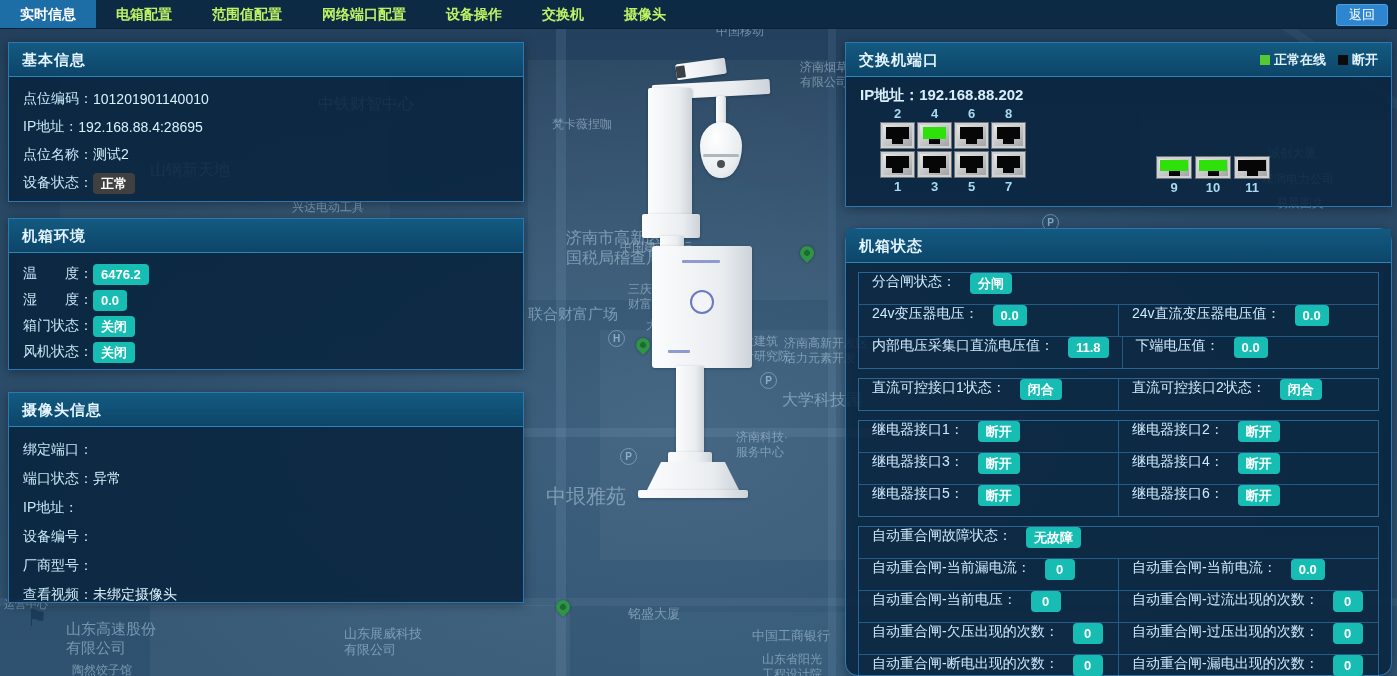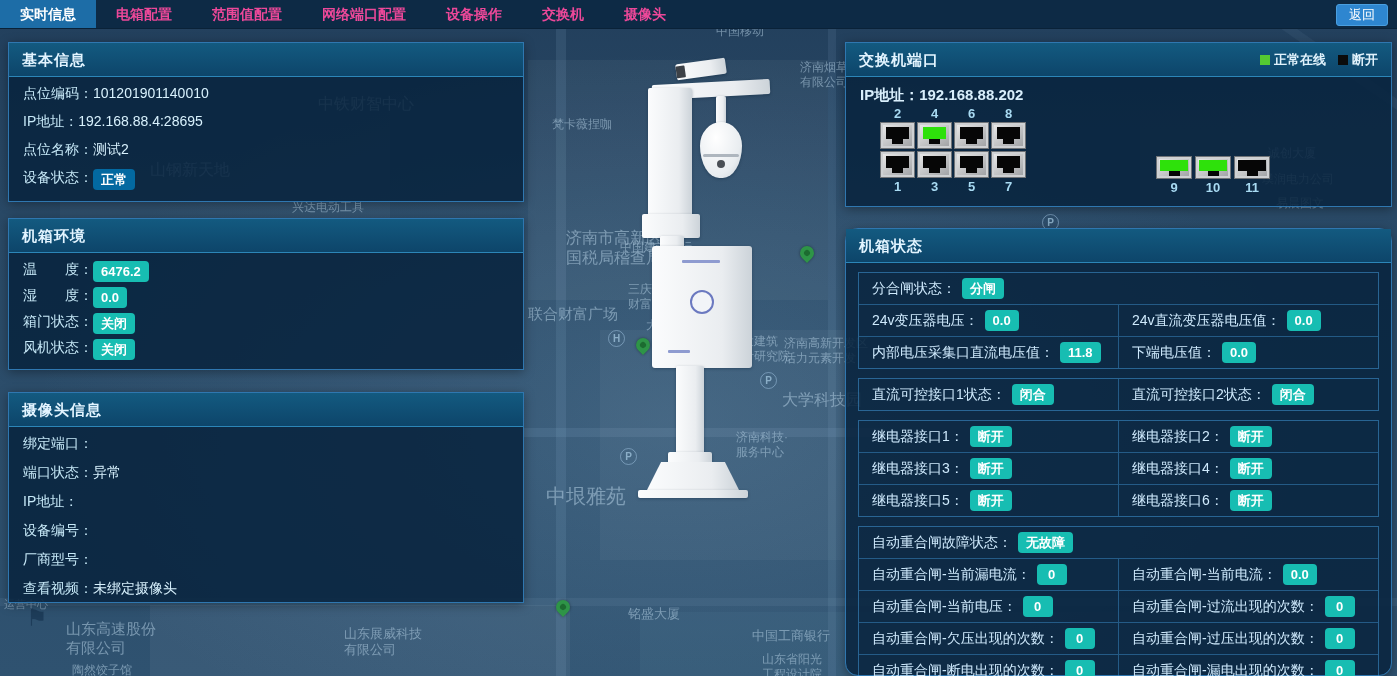--- a/index.html
+++ b/index.html
@@ -25,61 +25,61 @@
     border-radius:50% 50% 46% 46% / 42% 42% 58% 58%;}
   .domeband{position:absolute;left:3px;right:3px;top:58%;height:3px;background:#aeb6be;border-radius:2px;box-shadow:none;}
   .domelens{position:absolute;width:8px;height:8px;border-radius:50%;background:#4a4f55;box-shadow:none;}
   .camlens{position:absolute;left:0;top:2px;width:9px;height:12px;background:#3c4147;border-radius:1px;box-shadow:none;}
   .emblem{position:absolute;width:20px;height:20px;border:2px solid #6b79c0;border-radius:50%;background:#f2f4f8;box-shadow:none;}
   .cabmark{position:absolute;background:#8e9bd0;box-shadow:none;border-radius:1px;}
   .dbase{clip-path:polygon(16% 0,84% 0,100% 100%,0 100%);border-radius:0;}
   
   .nav{position:absolute;left:0;top:0;width:100%;height:28px;background:#0d2a45;z-index:10;
     display:flex;align-items:stretch;border-bottom:1px solid #0a2238;}
-  .tab{padding:0 20px;line-height:28px;font-size:14px;font-weight:bold;color:#ec4899;cursor:pointer;}
+  .tab{padding:0 20px;line-height:28px;font-size:14px;font-weight:bold;color:#bef264;cursor:pointer;}
   .tab.active{background:#1d6da7;color:#ffffff;}
   .backbtn{position:absolute;right:9px;top:4px;height:20px;line-height:20px;padding:0 12px;background:#2e86d0;
     border:1px solid #4a9fe0;border-radius:3px;color:#fff;font-size:13px;z-index:11;cursor:pointer;}
   
   .panel{position:absolute;background:rgba(8,36,62,.87);border:1px solid #2f77b0;z-index:5;
     box-shadow:0 2px 10px rgba(0,0,0,.35);}
   .phead{height:33px;line-height:33px;padding:0 13px;font-size:15px;font-weight:bold;letter-spacing:1px;
     color:#e2f4ff;background:linear-gradient(180deg,#135a80,#0d456a);border-bottom:1px solid #2c86b8;}
   .pbody{padding:8px 14px;position:relative;}
   .pbody.nopad{padding:0;height:calc(100% - 34px);}
-  .frow{display:flex;align-items:flex-start;font-size:14px;white-space:pre;}
+  .frow{display:flex;align-items:center;font-size:14px;white-space:pre;}
   .panel .frow{height:28px;}
   #panel-env .frow{height:26px;}
   #panel-camera .frow{height:29px;}
   .flabel{color:#c6e8f7;}
   .fvalue{color:#d8f1fd;}
   .badge{display:inline-block;min-width:14px;padding:0 8px;height:21px;line-height:21px;border-radius:4px;
     background:#17bdb2;color:#fff;font-size:13px;font-weight:bold;text-align:center;}
-  .badge.green{background:#0369a1;}
+  .badge.green{background:#404040;}
   
   .legend{float:right;font-size:13px;font-weight:bold;color:#e0f2fc;letter-spacing:0;}
   .sq{display:inline-block;width:10px;height:10px;margin:0 4px 0 12px;vertical-align:-1px;}
   .ipline{position:absolute;left:14px;top:9px;font-size:15px;font-weight:bold;color:#d9effc;}
   .pg1{position:absolute;left:34px;top:29px;display:flex;gap:2px;}
   .pg2{position:absolute;left:310px;top:78px;display:flex;gap:3px;}
   .pcol{display:flex;flex-direction:column;align-items:center;}
   .pnum{height:15px;line-height:15px;font-size:13px;font-weight:bold;color:#a8daf2;text-align:center;}
   .port{width:35px;height:27px;background:linear-gradient(145deg,#ededed,#9c9ea1);border:1px solid #6f7377;
     box-shadow:inset 0 0 0 2px #cfd1d3;display:flex;flex-direction:column;align-items:center;padding-top:4px;
     box-sizing:border-box;margin:1px 0;}
   .port.side{width:36px;height:23px;padding-top:3px;}
   .slot{width:23px;height:12px;background:#060606;}
   .port.side .slot{width:28px;height:11px;}
   .slot.on{background:#2ee10b;}
   .ptab{width:11px;height:5px;background:#060606;}
   
   .stable{border:1px solid rgba(64,150,214,.55);margin-bottom:9px;}
   .srow{display:flex;}
   .srow.bordered{border-top:1px solid rgba(64,150,214,.45);}
-  .scell{flex:1;display:flex;align-items:center;gap:6px;padding:0 13px;height:31px;box-sizing:border-box;}
+  .scell{flex:1;display:flex;gap:14px;padding:0 13px;height:31px;box-sizing:border-box;}
   .scell.second{border-left:1px solid rgba(64,150,214,.45);}
   .slabel{color:#cfeafd;font-size:14px;white-space:pre;}
 </style>
 </head>
 <body>
 
 <div class="map">
   <div id="map-shapes">
       <div class="mshape" style="left: 556px; top: 29px; width: 10px; height: 647px; transform: rotate(0deg); background: rgba(150, 185, 215, 0.13);"></div>
       <div class="mshape" style="left: 828px; top: 29px; width: 8px; height: 647px; transform: rotate(0deg); background: rgba(150, 185, 215, 0.11);"></div>

